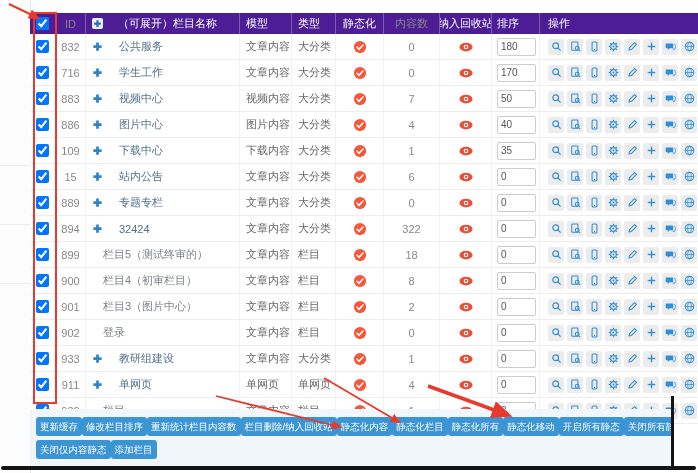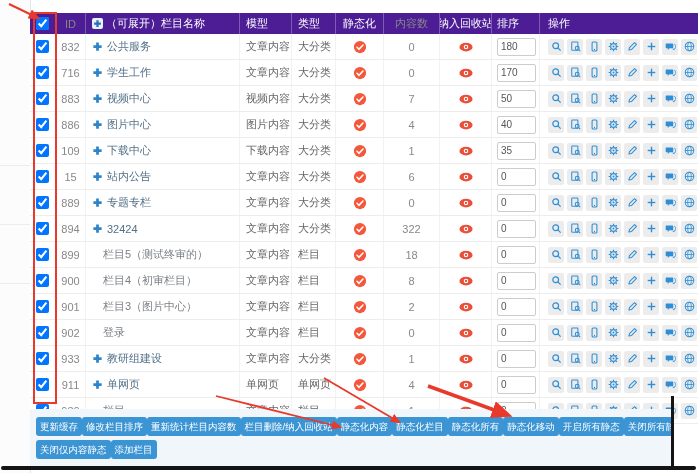--- a/index.html
+++ b/index.html
@@ -12,21 +12,21 @@
   
   .table{position:absolute;left:30px;top:13px;width:668px;}
   .thead{display:flex;height:21px;background:#4c1d95;align-items:flex-end;}
   .th{color:#fff;font-size:11px;display:flex;align-items:center;justify-content:center;
       height:100%;border-right:1px solid rgba(255,255,255,.28);box-sizing:border-box;white-space:nowrap;overflow:hidden;}
   .tr{display:flex;height:25px;align-items:stretch;border-bottom:1px solid #ededed;background:#fff;}
   .td{font-size:11px;color:#666;display:flex;align-items:center;justify-content:center;
       border-right:1px solid #f2f2f2;box-sizing:border-box;white-space:nowrap;overflow:hidden;}
   .c-check{width:26px;}
   .c-id{width:30px;color:#888;}
-  .c-name{width:154px;justify-content:flex-start;padding-left:6px;}
+  .c-name{width:154px;justify-content:flex-start;padding-left:6px;gap:12px;}
   .c-model{width:52px;justify-content:flex-start;padding-left:6px;}
   .c-type{width:44px;justify-content:flex-start;padding-left:6px;}
   .c-static{width:48px;}
   .c-count{width:56px;color:#888;}
   .c-visible{width:52px;}
   .c-sort{width:48px;justify-content:flex-start;padding-left:5px;}
   .c-actions{flex:1;justify-content:flex-start;padding-left:8px;gap:3px;border-right:none;}
   .nm{color:#527089;margin-left:4px;}
   .nm.plain{margin-left:11px;color:#7a7f85;}
   .treeplus{width:11px;height:11px;color:#2d84c9;flex:0 0 auto;}

